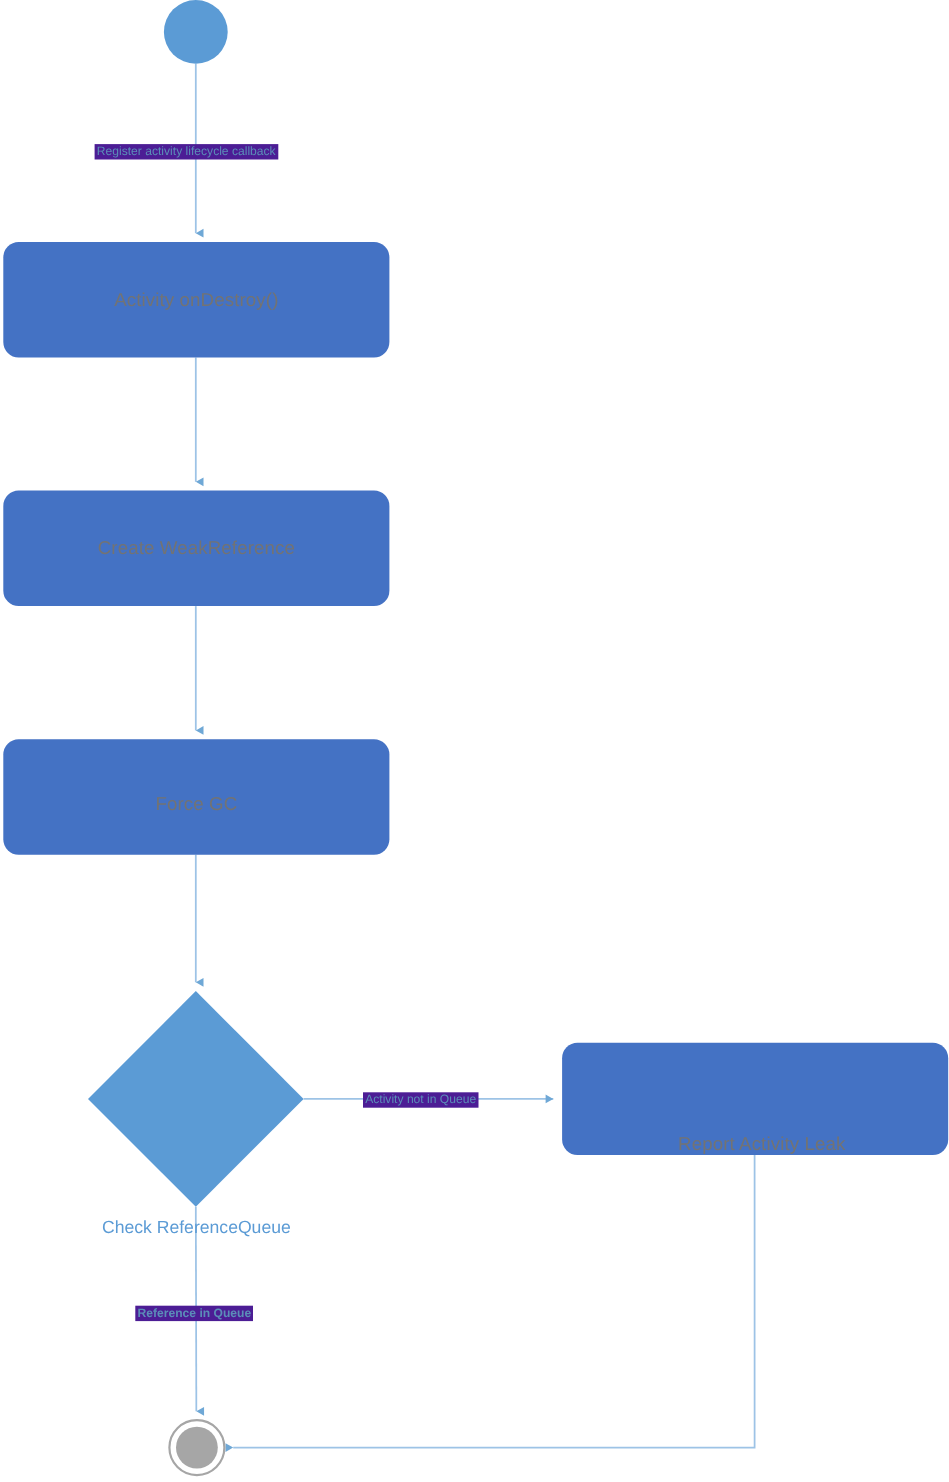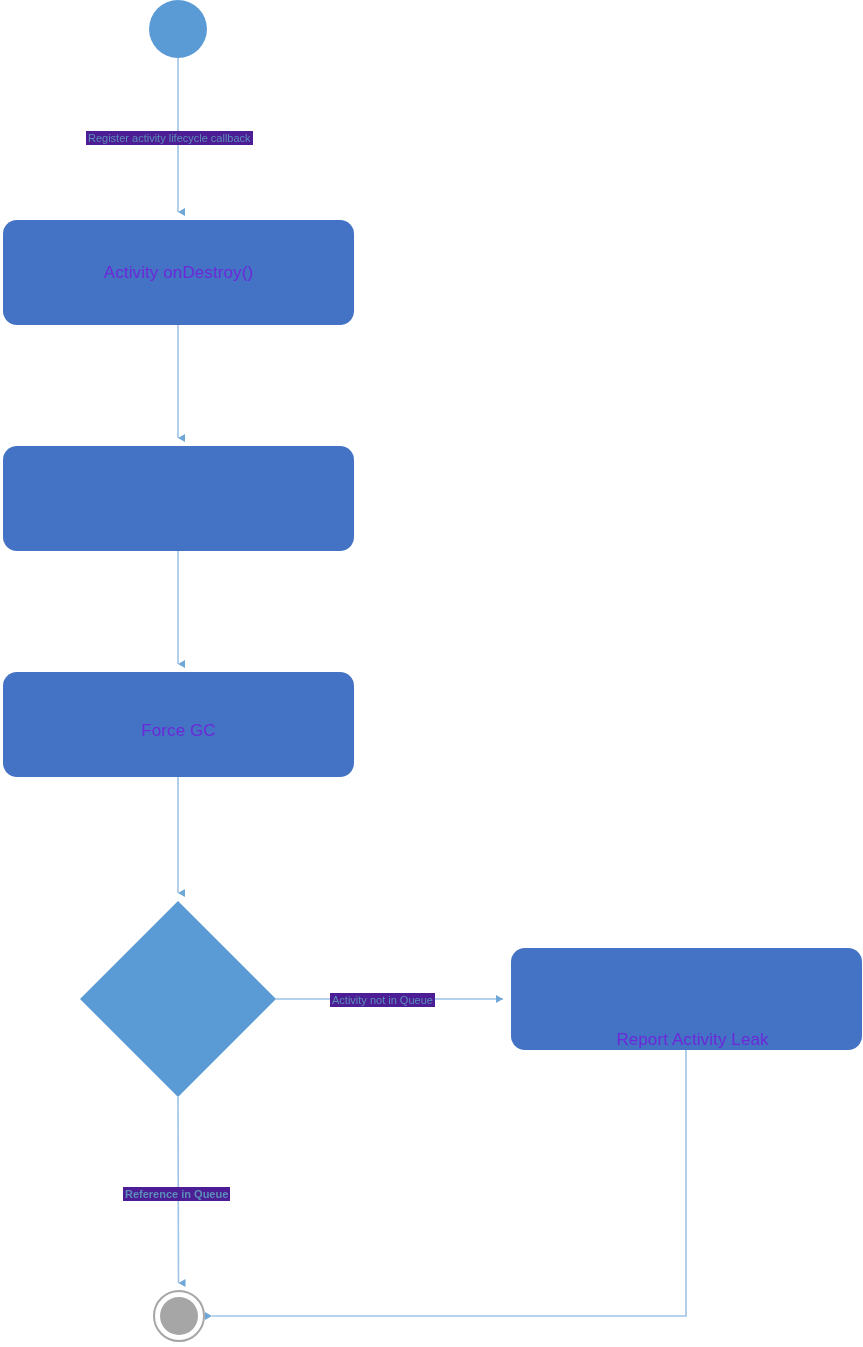--- a/index.html
+++ b/index.html
@@ -23,21 +23,21 @@
     top: 0;
     width: 863px;
     height: 1347px;
   }
   .node-label {
     position: absolute;
     display: flex;
     align-items: center;
     justify-content: center;
     text-align: center;
-    color: #6d28d9;
+    color: #737373;
     font-size: 17px;
     font-family: "Liberation Sans", sans-serif;
     letter-spacing: 0.1px;
     pointer-events: none;
   }
   .edge-label {
     position: absolute;
     color: #5B8DB8;
     font-size: 11px;
     font-family: "Liberation Sans", sans-serif;
@@ -128,29 +128,35 @@
     <g>
       <circle cx="179" cy="1316" r="25" fill="#ffffff" stroke="#A6A6A6" stroke-width="2"></circle>
       <circle cx="179" cy="1316" r="19" fill="#A6A6A6"></circle>
     </g>
   </svg>
 
   <div class="node-label" style="left:3px; top:220px; width:351px; height:105px;">
     <span>Activity onDestroy()</span>
   </div>
 
+  <div class="node-label" style="left:3px; top:446px; width:351px; height:105px;">
+    <span>Create WeakReference</span>
+  </div>
 
   <div class="node-label" style="left:3px; top:672px; width:351px; height:117px;">
     <span>Force GC</span>
   </div>
 
   <div class="node-label" style="left:511px; top:948px; width:363px; height:102px;align-items:flex-end;">
     <span>Report Activity Leak</span>
   </div>
 
+  <div class="decision-label" style="left:3px; top:1108px; width:351px;">
+    <span>Check ReferenceQueue</span>
+  </div>
 
   <div class="edge-label" style="left:86px; top:131px;">
     <span>Register activity lifecycle callback</span>
   </div>
 
   <div class="edge-label" style="left:330px; top:993px;">
     <span>Activity not in Queue</span>
   </div>
 
   <div class="edge-label" style="left:123px; top:1187px;font-weight:bold;">

